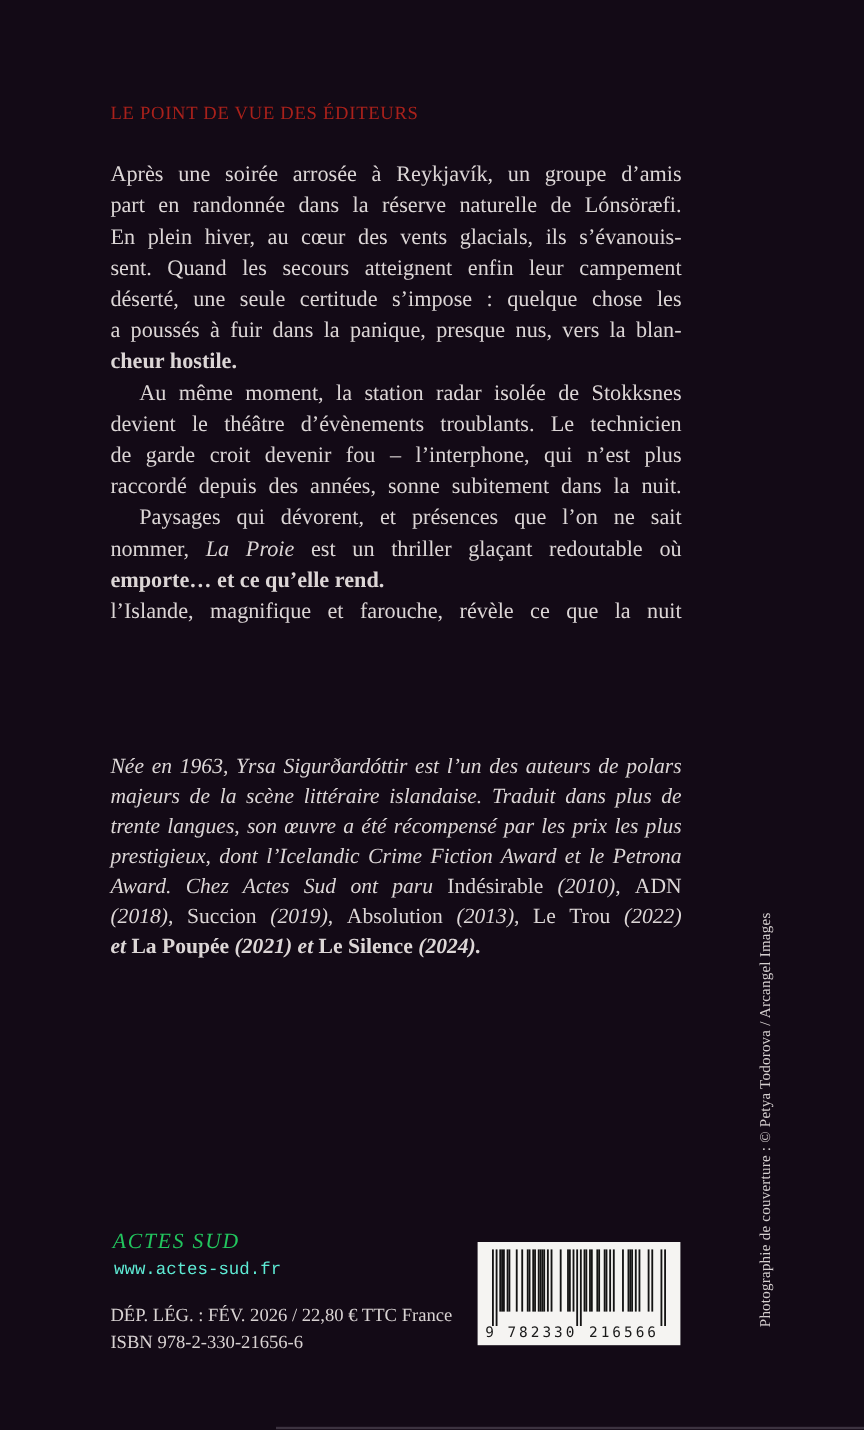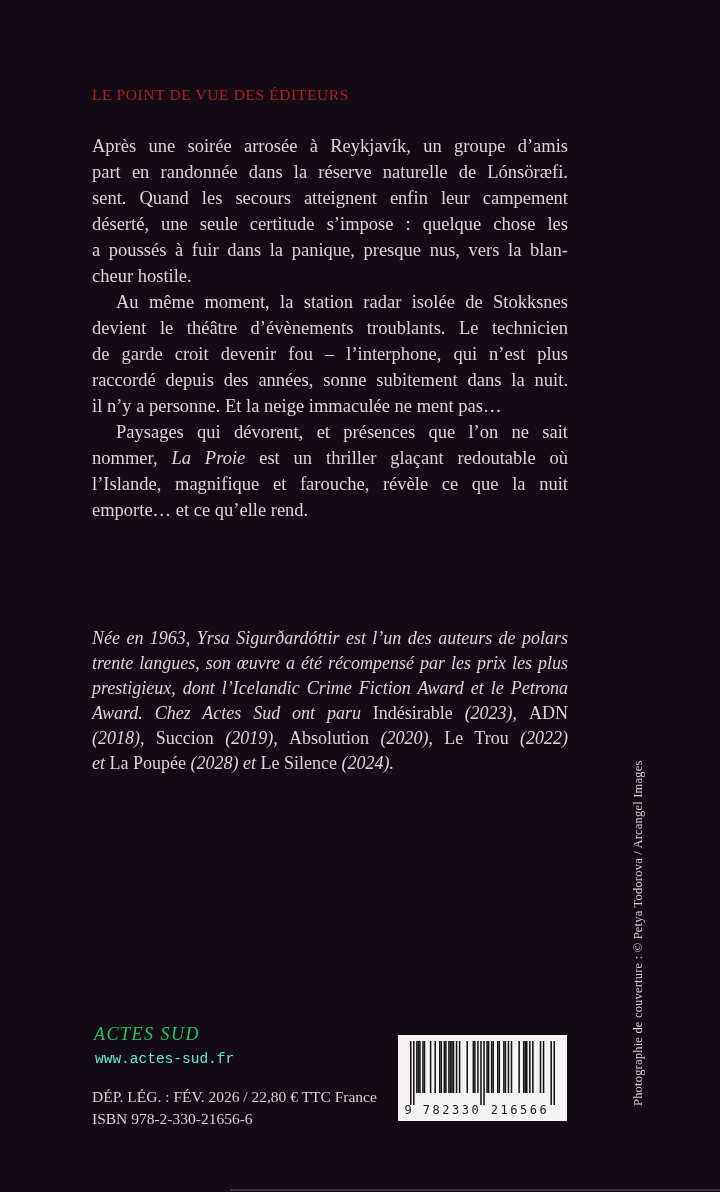--- a/index.html
+++ b/index.html
@@ -22,21 +22,21 @@
   .synopsis{
     position:absolute;left:92px;top:133px;width:476px;
     color:#dcd6d6;font-size:18.5px;line-height:26px;
   }
   .bio{
     position:absolute;left:92px;top:626px;width:476px;
     color:#dcd6d6;font-size:18px;line-height:25px;
     font-style:italic;
   }
   .line{text-align:justify;text-align-last:justify;}
-  .line.last{text-align-last:left;}
+  .line.last{text-align-last:left;font-weight:bold;}
   .line.indent{text-indent:24px;}
   .seg-i{font-style:italic;margin-top:39px;}
   .seg-r{font-style:normal;}
 
   .publisher-logo{
     position:absolute;left:94px;top:1024px;
     color:#22c55e;font-size:18px;font-style:italic;
     letter-spacing:1.5px;white-space:nowrap;
   }
   .publisher-website{
@@ -84,42 +84,43 @@
 </head>
 <body>
 
 <div class="cover">
 
   <div class="editors-header">LE POINT DE VUE DES ÉDITEURS</div>
 
   <div class="synopsis" id="synopsis">
       <div class="line"><span>Après une soirée arrosée à Reykjavík, un groupe d’amis</span></div>
       <div class="line"><span>part en randonnée dans la réserve naturelle de Lónsöræfi.</span></div>
+      <div class="line"><span>En plein hiver, au cœur des vents glacials, ils s’évanouis-</span></div>
       <div class="line"><span>sent. Quand les secours atteignent enfin leur campement</span></div>
       <div class="line"><span>déserté, une seule certitude s’impose : quelque chose les</span></div>
       <div class="line"><span>a poussés à fuir dans la panique, presque nus, vers la blan-</span></div>
       <div class="line last"><span>cheur hostile.</span></div>
       <div class="line indent"><span>Au même moment, la station radar isolée de Stokksnes</span></div>
       <div class="line"><span>devient le théâtre d’évènements troublants. Le technicien</span></div>
       <div class="line"><span>de garde croit devenir fou – l’interphone, qui n’est plus</span></div>
       <div class="line"><span>raccordé depuis des années, sonne subitement dans la nuit.</span></div>
-      <div class="line last"><span>il n’y a personne. Et la neige immaculée ne ment pas…</span></div>
       <div class="line indent"><span>Paysages qui dévorent, et présences que l’on ne sait</span></div>
       <div class="line"><span>nommer, </span><span class="seg-i">La Proie</span><span> est un thriller glaçant redoutable où</span></div>
+      <div class="line last"><span>emporte… et ce qu’elle rend.</span></div>
       <div class="line"><span>l’Islande, magnifique et farouche, révèle ce que la nuit</span></div>
-      <div class="line last"><span>emporte… et ce qu’elle rend.</span></div>
     </div>
 
   <div class="bio" id="bio">
       <div class="line"><span>Née en 1963, Yrsa Sigurðardóttir est l’un des auteurs de polars</span></div>
+      <div class="line"><span>majeurs de la scène littéraire islandaise. Traduit dans plus de</span></div>
       <div class="line"><span>trente langues, son œuvre a été récompensé par les prix les plus</span></div>
       <div class="line"><span>prestigieux, dont l’Icelandic Crime Fiction Award et le Petrona</span></div>
-      <div class="line"><span>Award. Chez Actes Sud ont paru </span><span class="seg-r">Indésirable</span><span> (2023), </span><span class="seg-r">ADN</span></div>
-      <div class="line"><span>(2018), </span><span class="seg-r">Succion</span><span> (2019), </span><span class="seg-r">Absolution</span><span> (2020), </span><span class="seg-r">Le Trou</span><span> (2022)</span></div>
-      <div class="line last"><span>et </span><span class="seg-r">La Poupée</span><span> (2028) et </span><span class="seg-r">Le Silence</span><span> (2024).</span></div>
+      <div class="line"><span>Award. Chez Actes Sud ont paru </span><span class="seg-r">Indésirable</span><span> (2010), </span><span class="seg-r">ADN</span></div>
+      <div class="line"><span>(2018), </span><span class="seg-r">Succion</span><span> (2019), </span><span class="seg-r">Absolution</span><span> (2013), </span><span class="seg-r">Le Trou</span><span> (2022)</span></div>
+      <div class="line last"><span>et </span><span class="seg-r">La Poupée</span><span> (2021) et </span><span class="seg-r">Le Silence</span><span> (2024).</span></div>
     </div>
 
   <div class="publisher-logo">ACTES SUD</div>
 
   <div class="publisher-website">www.actes-sud.fr</div>
 
   <div class="legal">
     <div>DÉP. LÉG. : FÉV. 2026 / 22,80 € TTC France</div>
     <div>ISBN 978-2-330-21656-6</div>
   </div>

